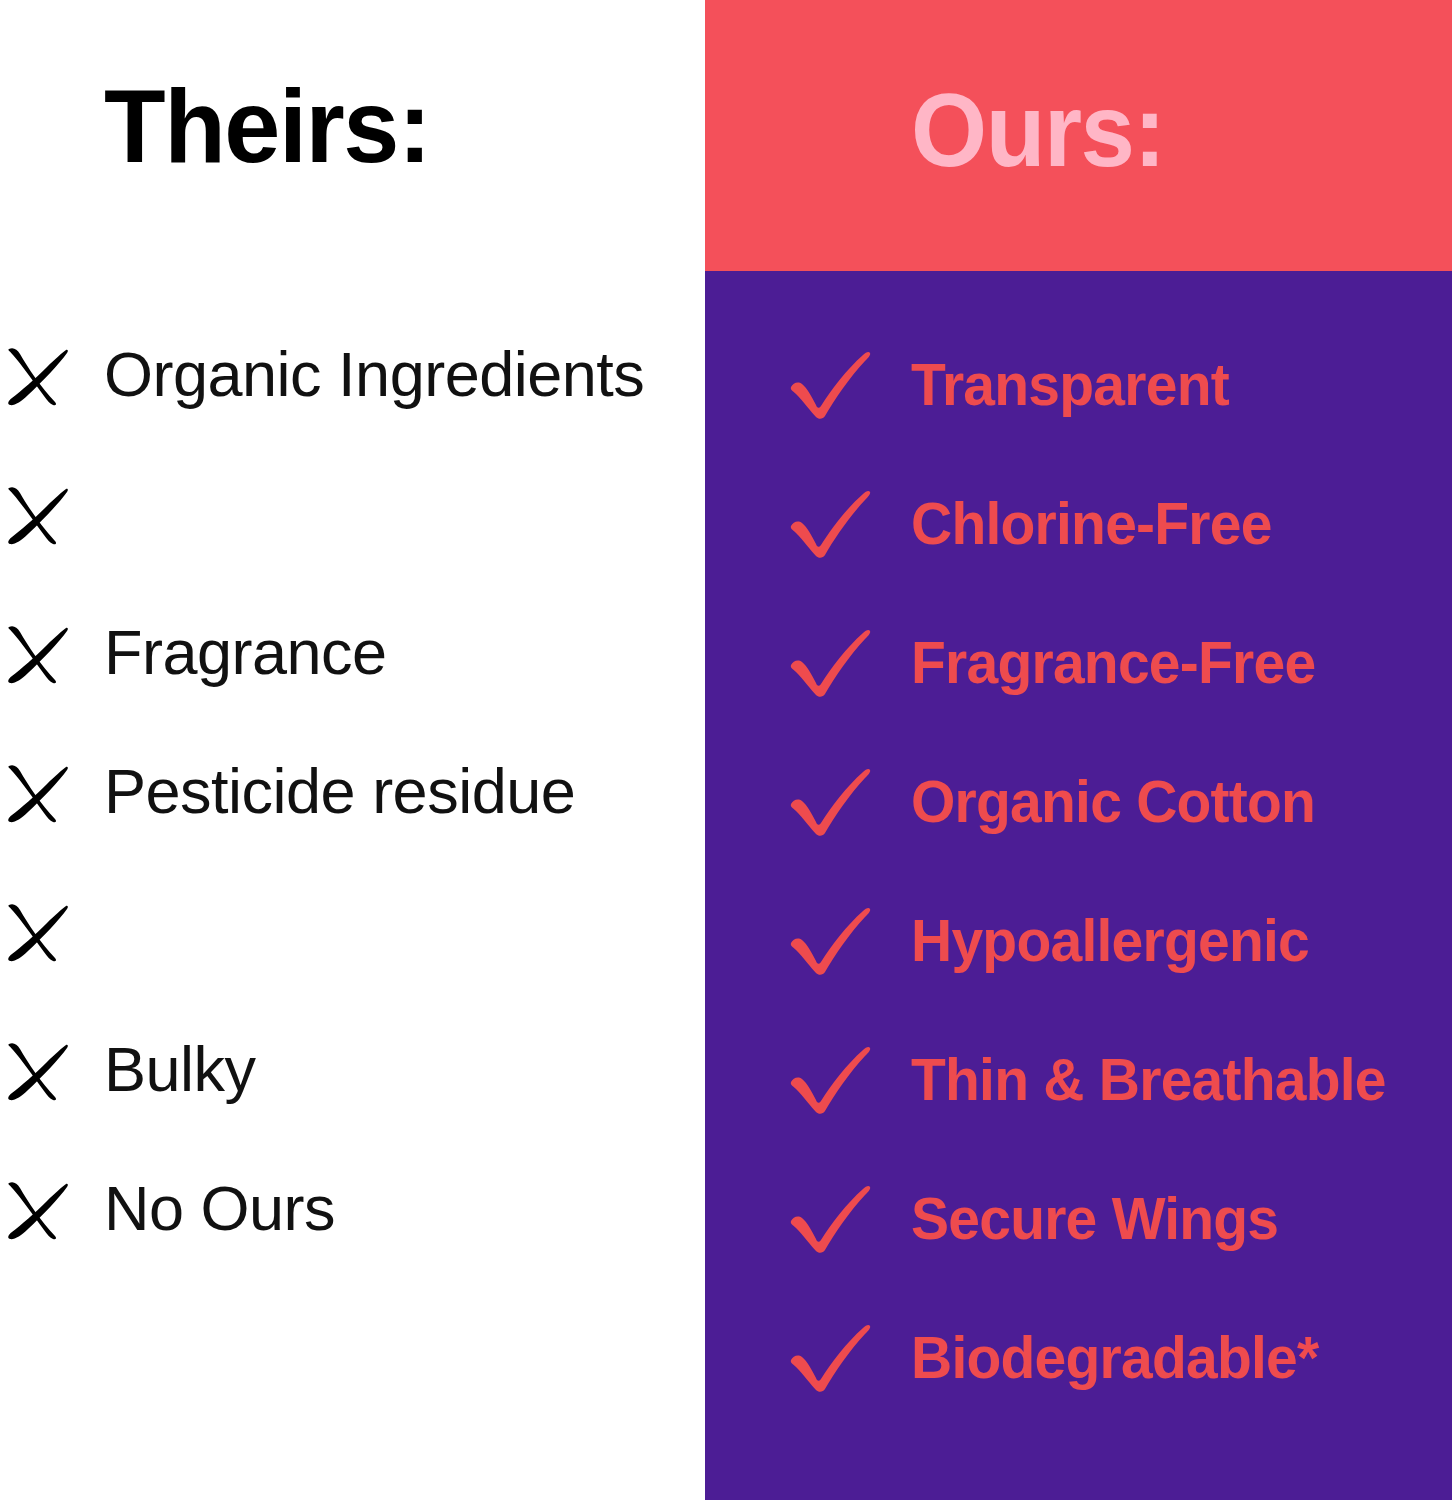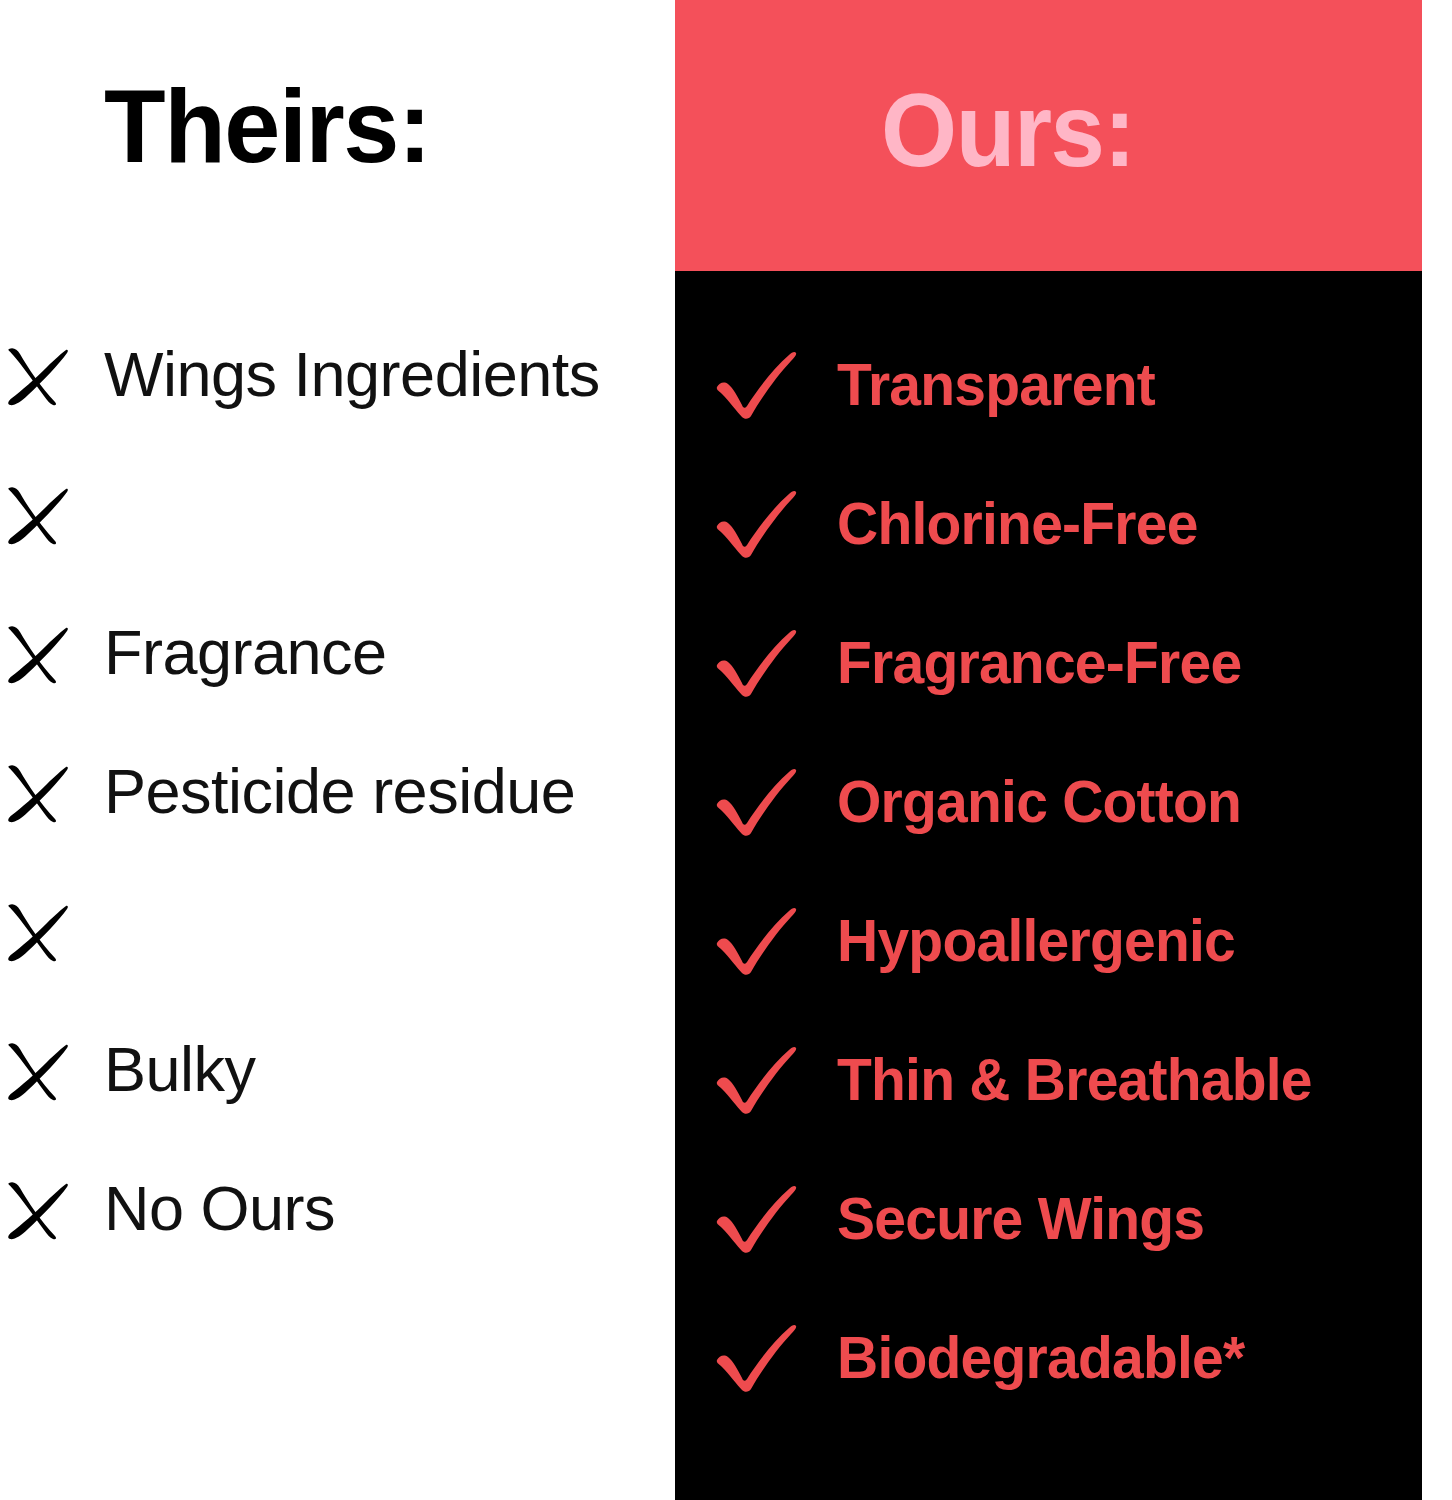--- a/index.html
+++ b/index.html
@@ -80,25 +80,25 @@
     font-size: 63px;
     line-height: 1;
     letter-spacing: -0.5px;
     color: #111111;
     white-space: nowrap;
   }
 
   
   .panel-right {
     position: absolute;
-    left: 675px;
+    left: 705px;
     top: 0;
     width: 747px;
     height: 1500px;
-    background: #000000;
+    background: #4c1d95;
   }
 
   .header-ours {
     position: absolute;
     left: 0;
     top: 0;
     width: 747px;
     height: 271px;
     background: #F4505A;
   }
@@ -123,20 +123,21 @@
     left: 0;
     top: 315px;
     width: 747px;
   }
 
   .row-ours {
     position: relative;
     height: 139px;
     display: flex;
     align-items: center;
+    padding-left: 44px;
   }
 
   .mark-check {
     position: relative;
     width: 86px;
     height: 72px;
     margin-left: 40px;
     flex: 0 0 auto;
   }
   .mark-check svg {
@@ -169,21 +170,21 @@
 
     <div class="list-theirs">
 
       <div class="row-theirs">
         <span class="mark-x">
           <svg viewBox="0 0 70 70" xmlns="http://www.w3.org/2000/svg">
             <path d="M6 9 C10 7 14 9 17 14 C25 28 38 47 52 62 C54 64 53 66 50 65 C47 64 44 60 41 56 C30 41 18 24 10 15 C7 11 4 10 6 9 Z" fill="#000000"></path>
             <path d="M63 10 C64 9 66 10 64 13 C56 24 40 41 25 55 C18 62 11 66 7 65 C4 64 5 61 9 58 C18 51 32 39 44 27 C52 19 59 13 63 10 Z" fill="#000000"></path>
           </svg>
         </span>
-        <span class="label-theirs">Wings Ingredients</span>
+        <span class="label-theirs">Organic Ingredients</span>
       </div>
 
       <div class="row-theirs">
         <span class="mark-x">
           <svg viewBox="0 0 70 70" xmlns="http://www.w3.org/2000/svg">
             <path d="M6 9 C10 7 14 9 17 14 C25 28 38 47 52 62 C54 64 53 66 50 65 C47 64 44 60 41 56 C30 41 18 24 10 15 C7 11 4 10 6 9 Z" fill="#000000"></path>
             <path d="M63 10 C64 9 66 10 64 13 C56 24 40 41 25 55 C18 62 11 66 7 65 C4 64 5 61 9 58 C18 51 32 39 44 27 C52 19 59 13 63 10 Z" fill="#000000"></path>
           </svg>
         </span>
       </div>

